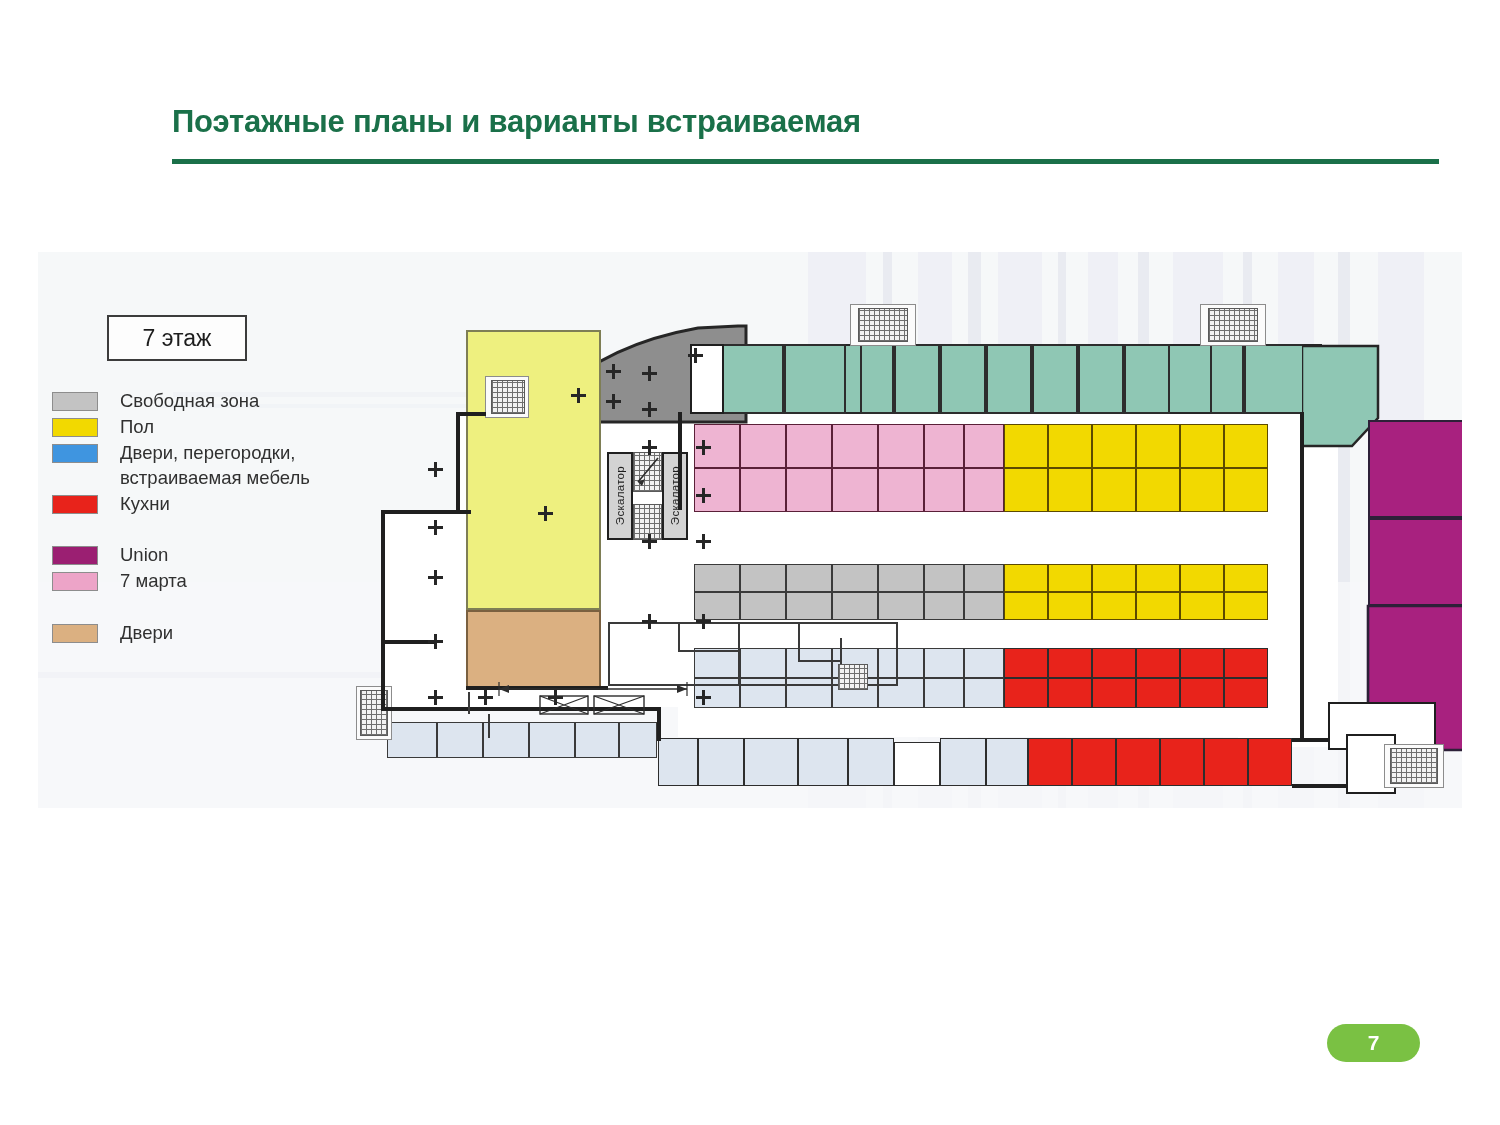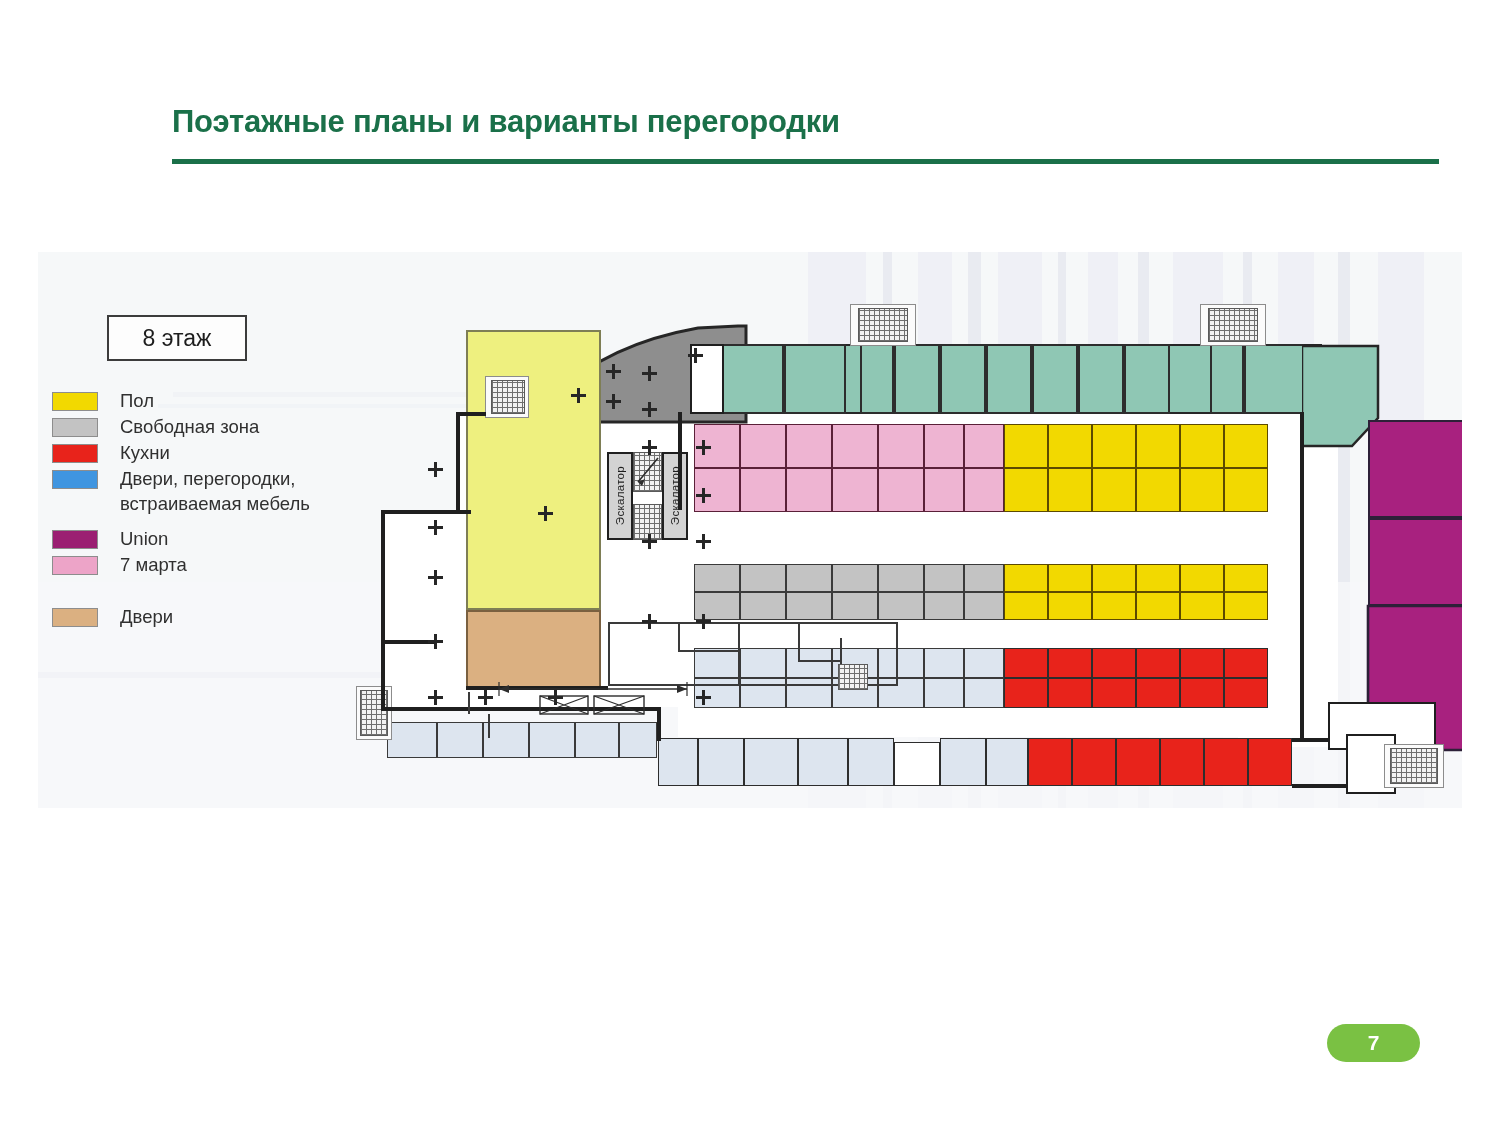--- a/index.html
+++ b/index.html
@@ -202,21 +202,21 @@
   }
   .diag {
     position: absolute;
     overflow: hidden;
   }
   .diag svg { display: block; }
 </style>
 </head>
 <body>
 
-<div id="slide-title">Поэтажные планы и варианты перегородки</div>
+<div id="slide-title">Поэтажные планы и варианты встраиваемая</div>
 <div id="title-rule"></div>
 
 <div id="page-badge">7</div>
 
 <div id="plan-image">
 
   <div class="photo-streak pale" style="left:0;    top:0;   width:1424px; height:556px;"></div>
   <div class="photo-streak light" style="left:770px; top:0;   width:58px;  height:556px;"></div>
   <div class="photo-streak" style="left:845px; top:0;   width:9px;   height:556px;"></div>
   <div class="photo-streak light" style="left:880px; top:0;   width:34px;  height:556px;"></div>
@@ -228,47 +228,47 @@
   <div class="photo-streak light" style="left:1135px;top:0;   width:50px;  height:556px;"></div>
   <div class="photo-streak" style="left:1205px;top:0;   width:9px;   height:556px;"></div>
   <div class="photo-streak light" style="left:1240px;top:0;   width:36px;  height:556px;"></div>
   <div class="photo-streak" style="left:1300px;top:0;   width:12px;  height:556px;"></div>
   <div class="photo-streak light" style="left:1340px;top:0;   width:46px;  height:556px;"></div>
   <div class="photo-streak pale" style="left:0;    top:330px;width:1424px;height:226px;"></div>
   <div class="photo-streak light" style="left:135px;top:140px;width:400px;height:5px; opacity:0.5;"></div>
   <div class="photo-streak light" style="left:120px;top:152px;width:420px;height:4px; opacity:0.4;"></div>
   <div class="photo-streak light" style="left:0;    top:420px;width:560px;height:6px; opacity:0.45;"></div>
 
-  <div id="floor-badge">8 этаж</div>
+  <div id="floor-badge">7 этаж</div>
 
   <div id="legend">
+
+    <div class="legend-row">
+      <div class="legend-swatch" style="background:#c3c3c3;"></div>
+      <div class="legend-label">Свободная зона</div>
+    </div>
 
     <div class="legend-row">
       <div class="legend-swatch" style="background:#f2d900;"></div>
       <div class="legend-label">Пол</div>
     </div>
 
-    <div class="legend-row">
-      <div class="legend-swatch" style="background:#c3c3c3;"></div>
-      <div class="legend-label">Свободная зона</div>
-    </div>
-
-
-    <div class="legend-row">
-      <div class="legend-swatch" style="background:#e8231b;"></div>
-      <div class="legend-label">Кухни</div>
-    </div>
 
     <div class="legend-row">
       <div class="legend-swatch" style="background:#3f95e0;"></div>
       <div class="legend-label">Двери, перегородки,
 встраиваемая мебель</div>
     </div>
 
-    <div class="legend-row" style="margin-top:10px;">
+    <div class="legend-row">
+      <div class="legend-swatch" style="background:#e8231b;"></div>
+      <div class="legend-label">Кухни</div>
+    </div>
+
+    <div class="legend-row" style="margin-top:26px;">
       <div class="legend-swatch" style="background:#9b1f72;"></div>
       <div class="legend-label">Union</div>
     </div>
 
     <div class="legend-row">
       <div class="legend-swatch" style="background:#eda4c8;"></div>
       <div class="legend-label">7 марта</div>
     </div>
 
     <div class="legend-gap"></div>

